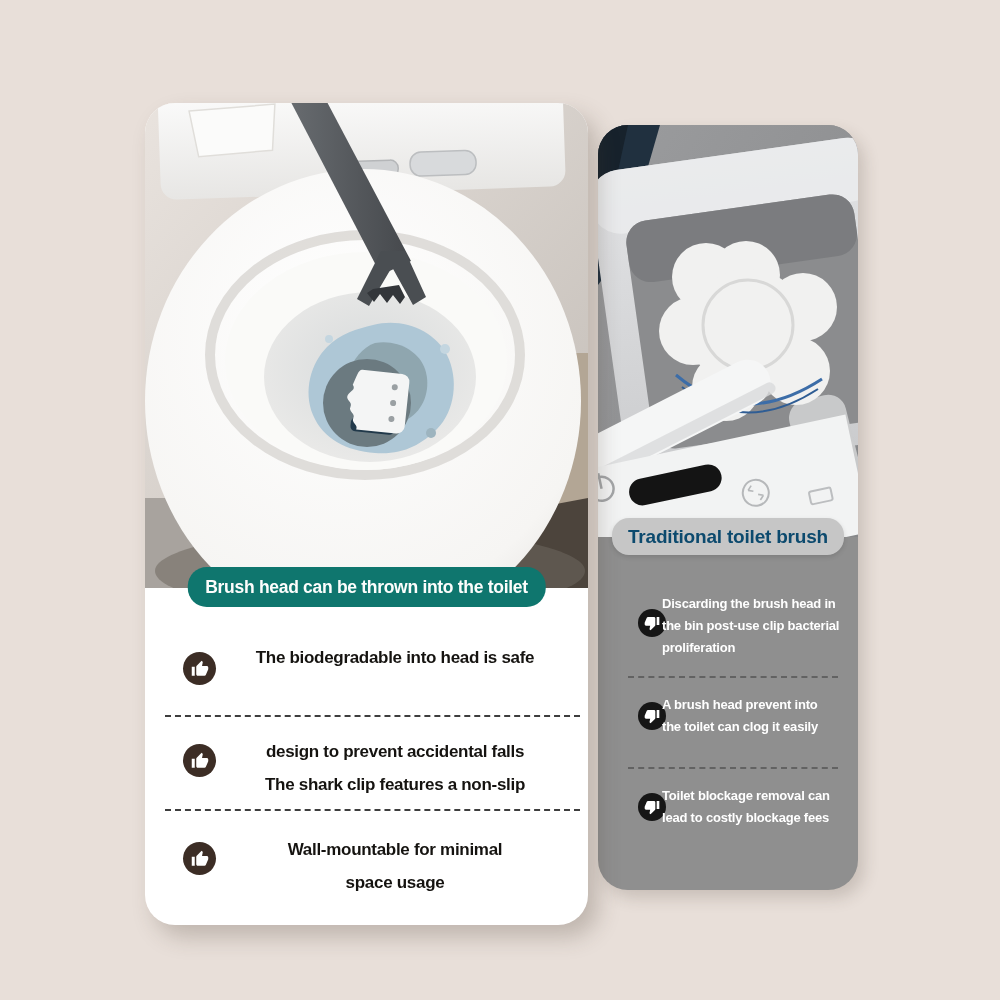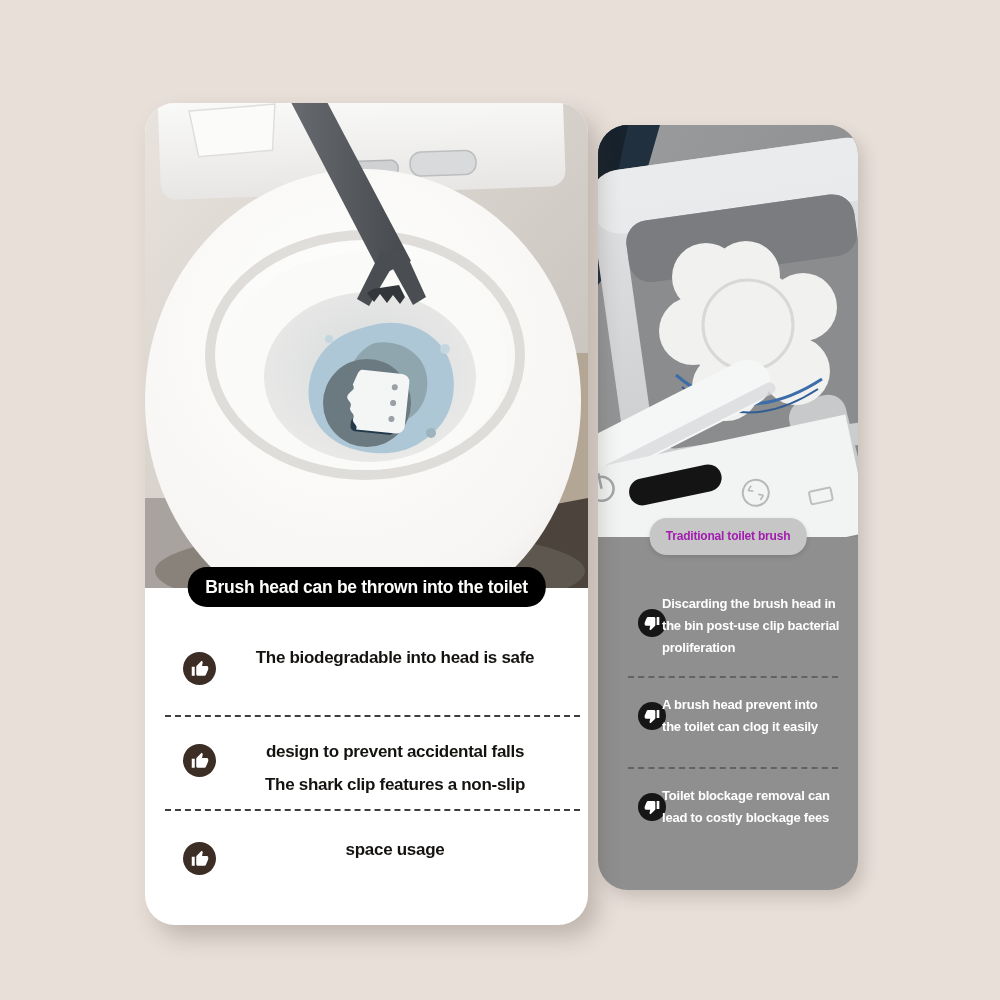--- a/index.html
+++ b/index.html
@@ -23,26 +23,26 @@
     box-shadow:10px 12px 22px rgba(70,58,48,.25);
   }
   .photo-left { position:absolute; left:0; top:0; width:443px; height:485px; }
 
   .badge {
     position:absolute; left:50%; transform:translateX(-50%);
     white-space:nowrap; text-align:center; z-index:5;
   }
   .badge-dark {
     top:464px; height:40px; line-height:40px; padding:0 18px;
-    background:#000000; color:#fdfdfc; font-size:17.5px; font-weight:bold;
+    background:#0f766e; color:#fdfdfc; font-size:17.5px; font-weight:bold;
     letter-spacing:-0.3px; border-radius:19px;
   }
   .badge-gray {
     top:393px; height:37px; line-height:37px; padding:0 16px;
-    background:#c6c6c6; color:#a21caf; font-size:12px; font-weight:bold;
+    background:#c6c6c6; color:#0c4a6e; font-size:19px; font-weight:bold;
     letter-spacing:-0.2px; border-radius:17px;
     box-shadow:0 2px 5px rgba(0,0,0,.12);
   }
 
   .row { position:absolute; left:0; width:100%; }
   .circle {
     position:absolute; border-radius:50%;
     display:flex; align-items:center; justify-content:center;
   }
   .circle-pos { left:38px; width:33px; height:33px; background:#3c2d25; }
@@ -254,16 +254,17 @@
   </div>
   <div class="divider divider-left" style="top:706px"></div>
 
   <div class="row" style="top:739px">
     <span class="circle circle-pos" style="top:0">
       <svg width="18" height="18" viewBox="0 0 24 24">
           <path fill="#ffffff" d="M1 21h4V9H1v12zM23 10c0-1.1-.9-2-2-2h-6.31l.95-4.57.03-.32c0-.41-.17-.79-.44-1.06L14.17 1 7.59 7.59C7.22 7.95 7 8.45 7 9v10c0 1.1.9 2 2 2h9c.83 0 1.54-.5 1.84-1.22l3.02-7.05c.09-.23.14-.47.14-.73v-2z"></path>
         </svg>
     </span>
     <div class="lines-left" style="top:-9px">
+      <div>Wall-mountable for minimal</div>
       <div>space usage</div>
     </div>
   </div>
 </section>
 
 </body></html>

